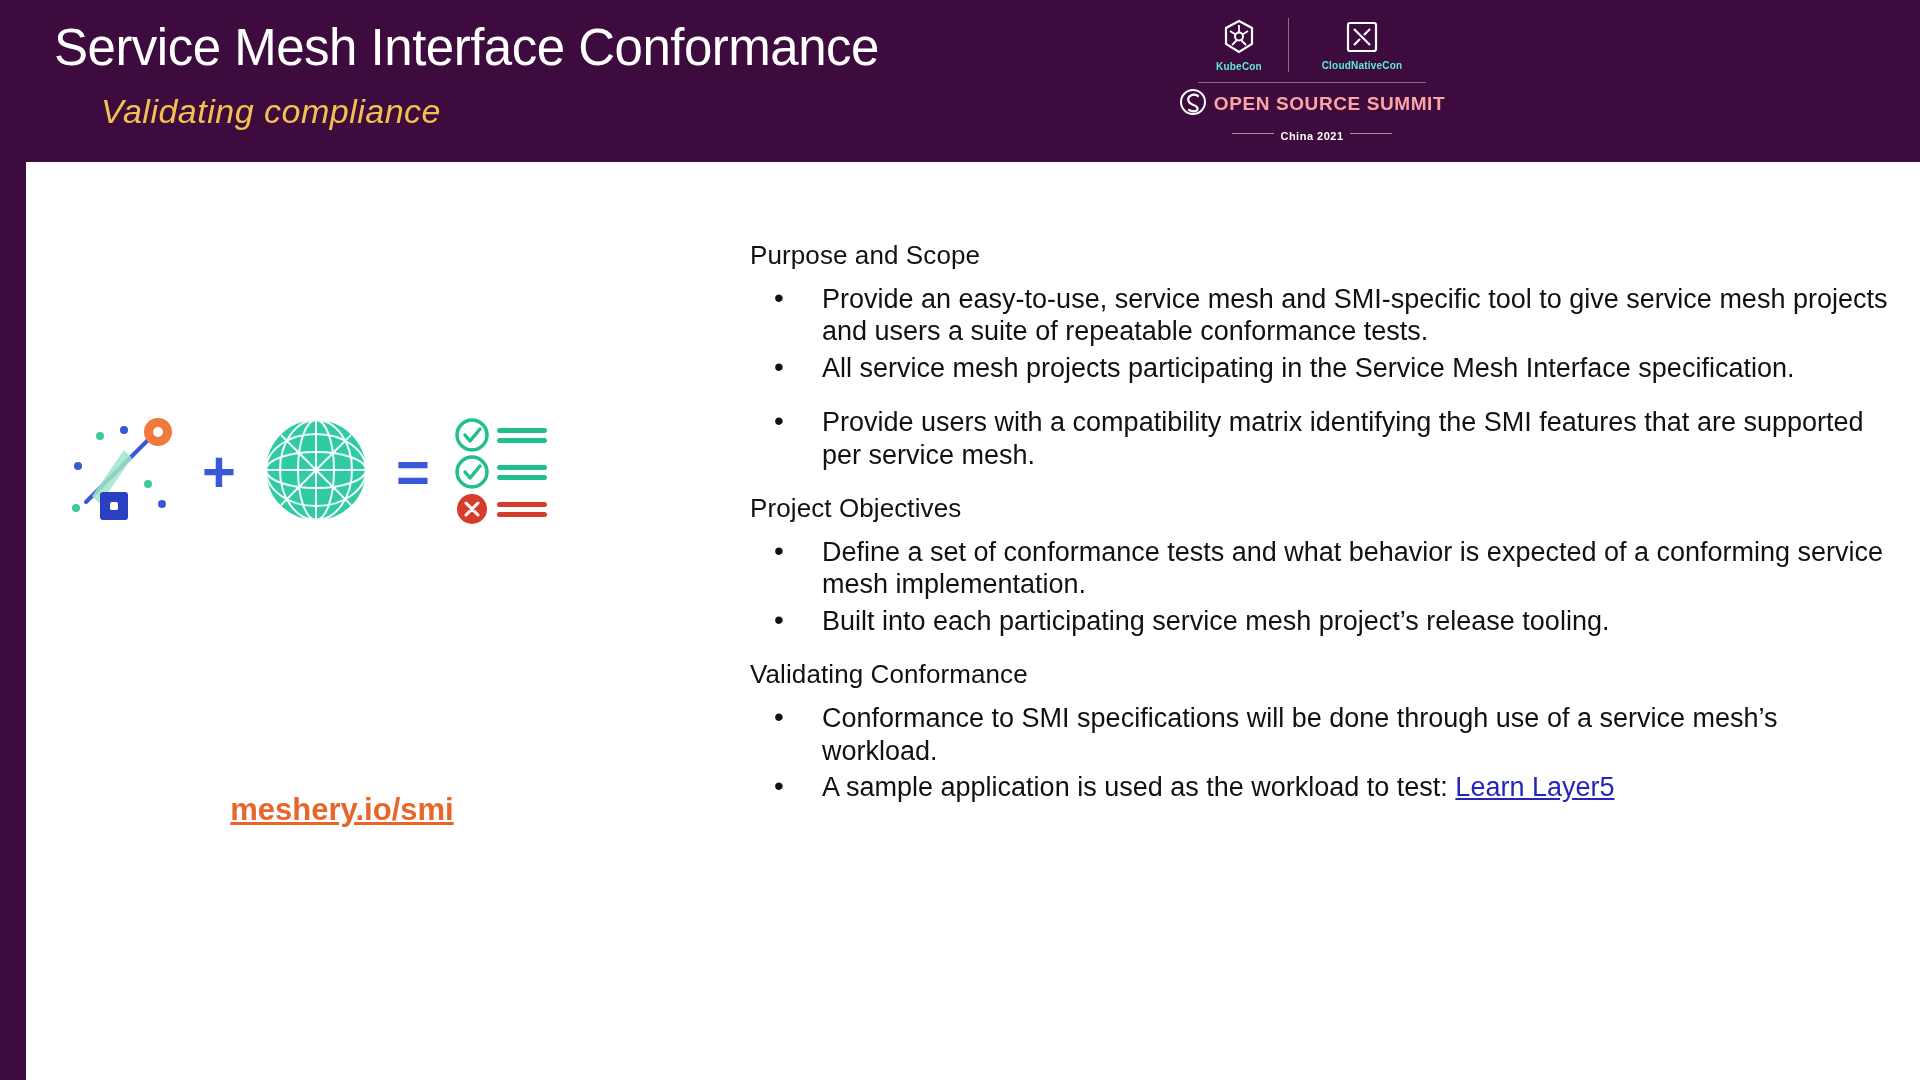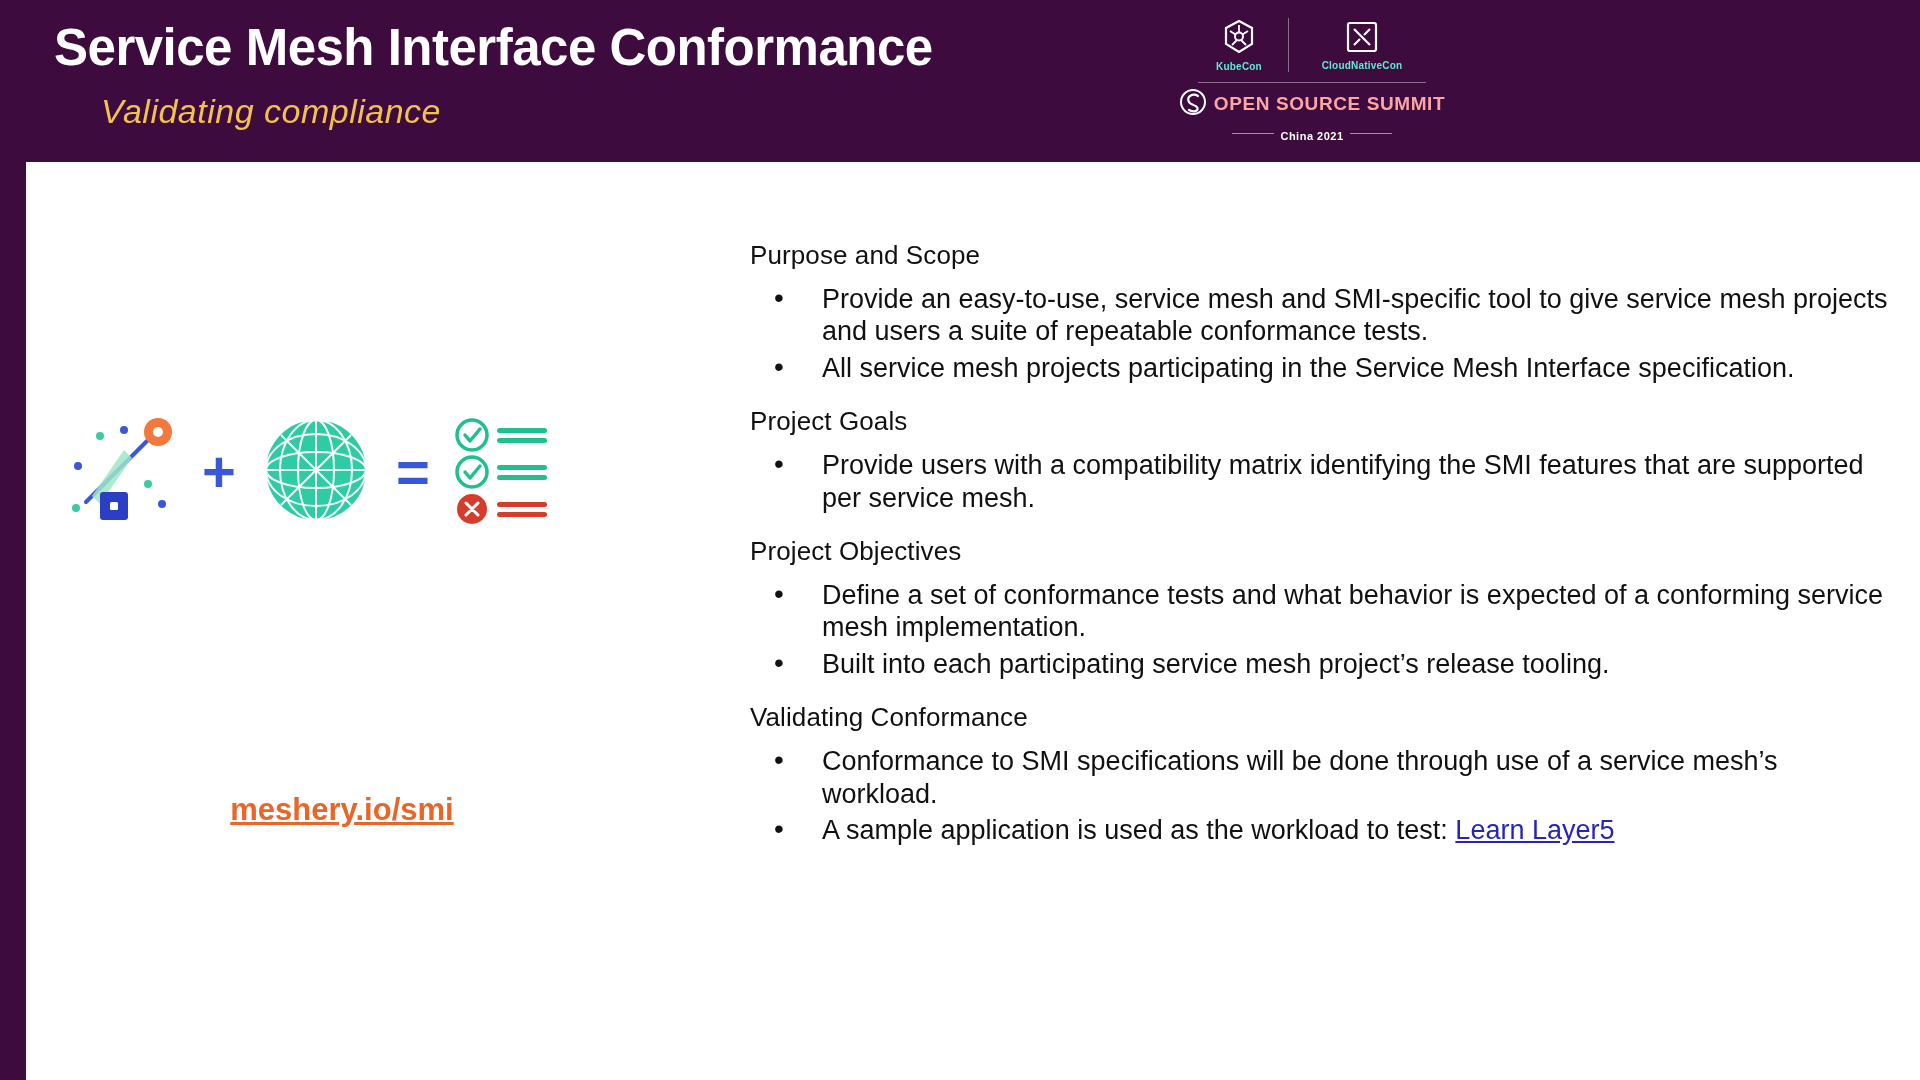--- a/index.html
+++ b/index.html
@@ -33,21 +33,21 @@
     width: 1894px;
     height: 162px;
     background: #3D0B3D;
     box-sizing: border-box;
   }
   .title {
     position: absolute;
     left: 28px;
     top: 18px;
     font-size: 51px;
-    font-weight: bold;
+    font-weight: normal;
     color: #ffffff;
     letter-spacing: -0.5px;
     white-space: nowrap;
   }
   .subtitle {
     position: absolute;
     left: 30px;
     top: 92px;
     font-size: 34px;
     font-style: italic;
@@ -357,21 +357,20 @@
 
   <div class="sec-block">
     <h2 class="sec-head">Purpose and Scope</h2>
     <ul class="bullets">
       <li>Provide an easy-to-use, service mesh and SMI-specific tool to give service mesh projects and users a suite of repeatable conformance tests.</li>
       <li>All service mesh projects participating in the Service Mesh Interface specification.</li>
     </ul>
   </div>
 
   <div class="sec-block">
-    <h2 class="sec-head">Project Goals</h2>
     <ul class="bullets">
       <li>Provide users with a compatibility matrix identifying the SMI features that are supported per service mesh.</li>
     </ul>
   </div>
 
   <div class="sec-block">
     <h2 class="sec-head">Project Objectives</h2>
     <ul class="bullets">
       <li>Define a set of conformance tests and what behavior is expected of a conforming service mesh implementation.</li>
       <li>Built into each participating service mesh project’s release tooling.</li>

